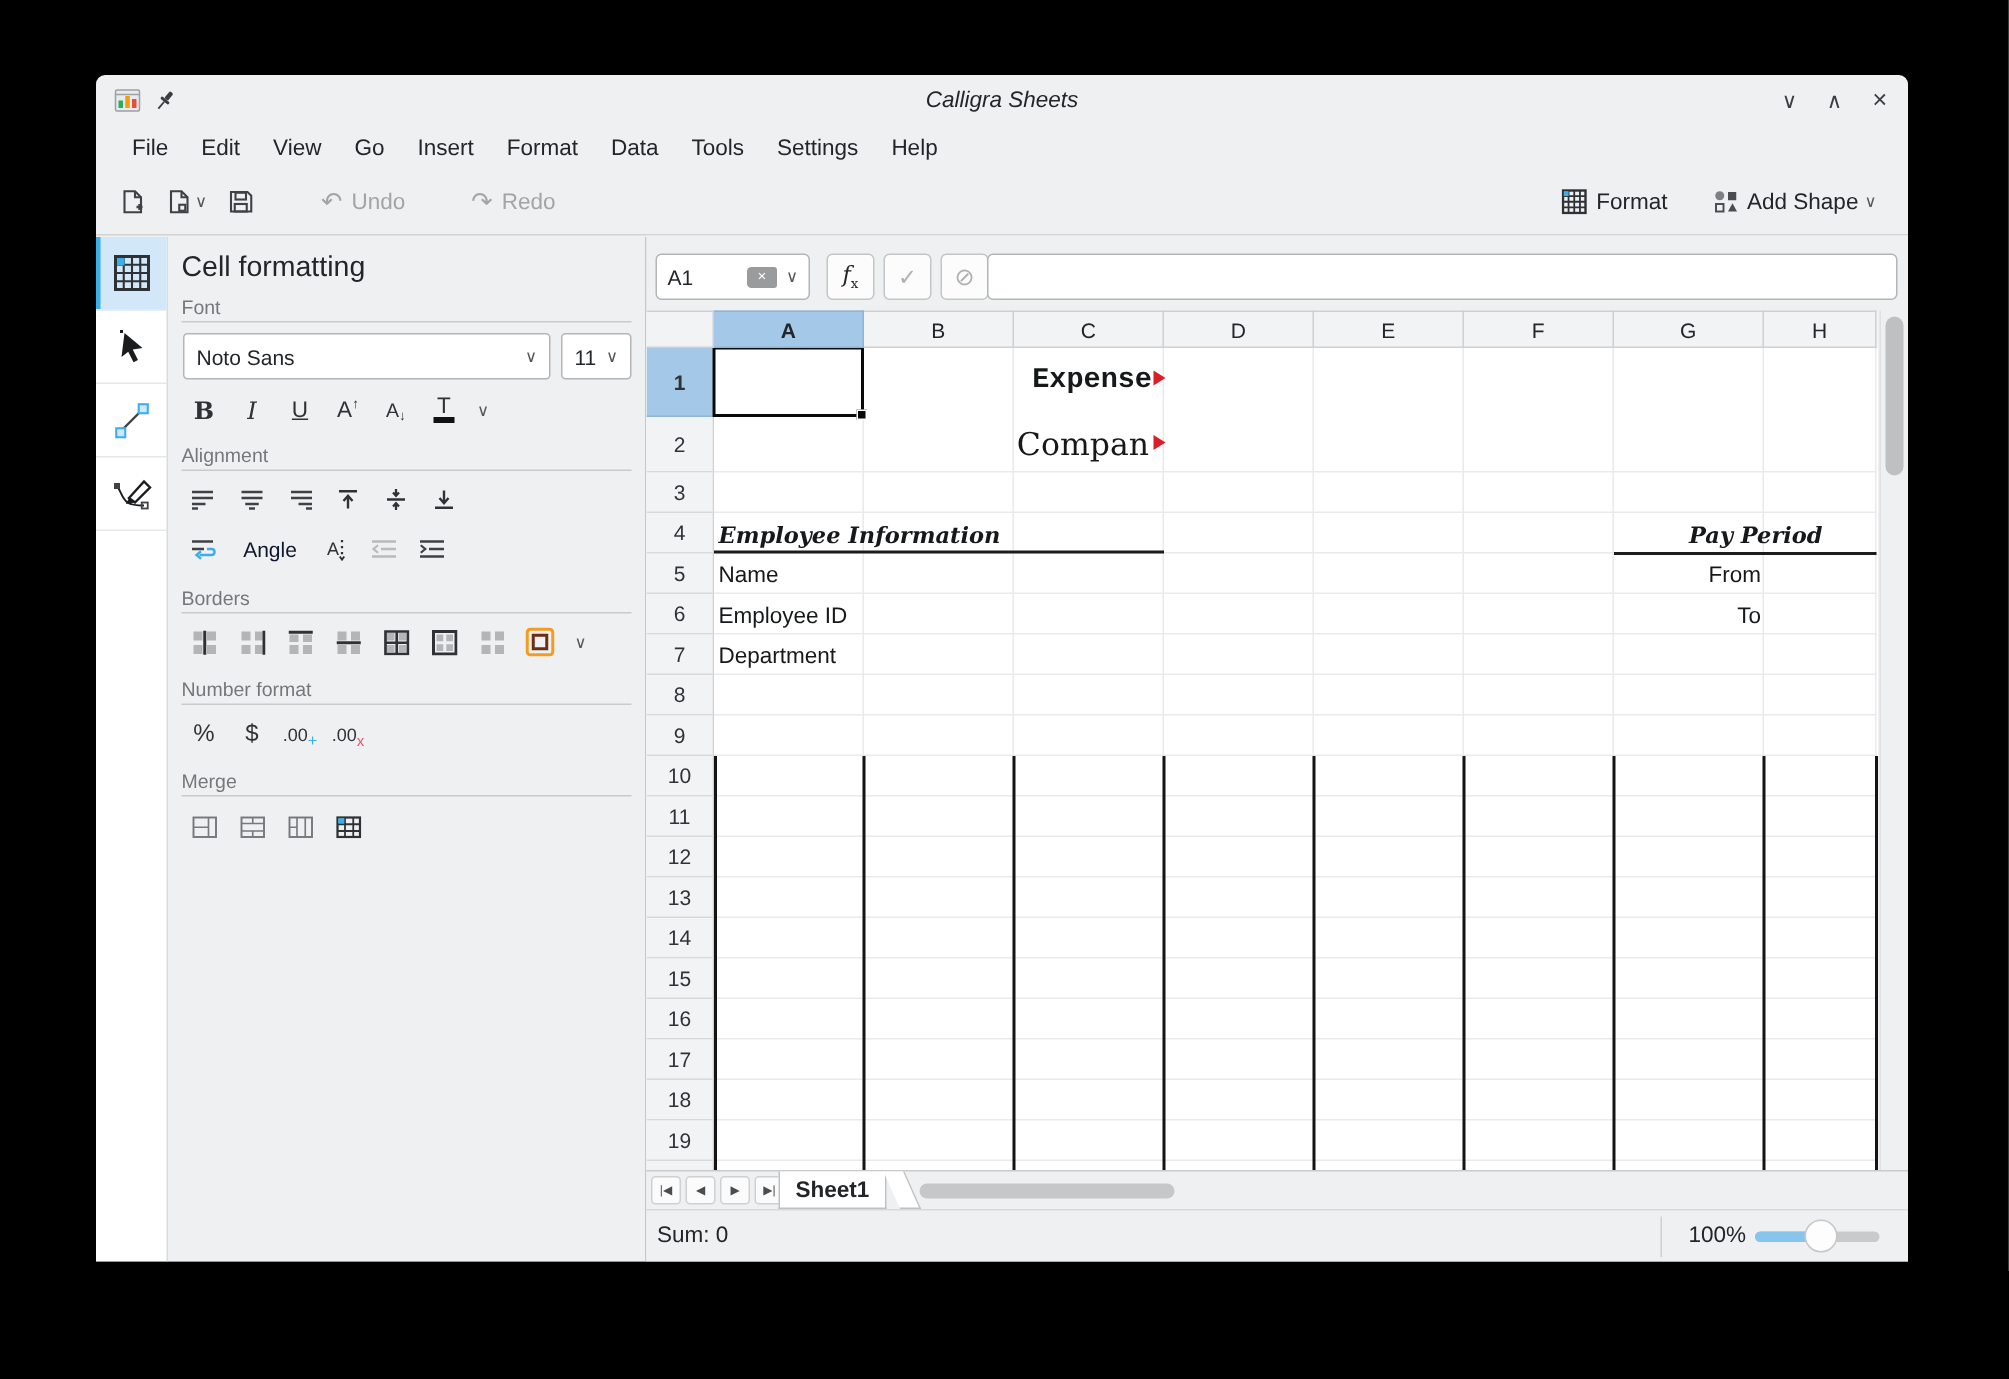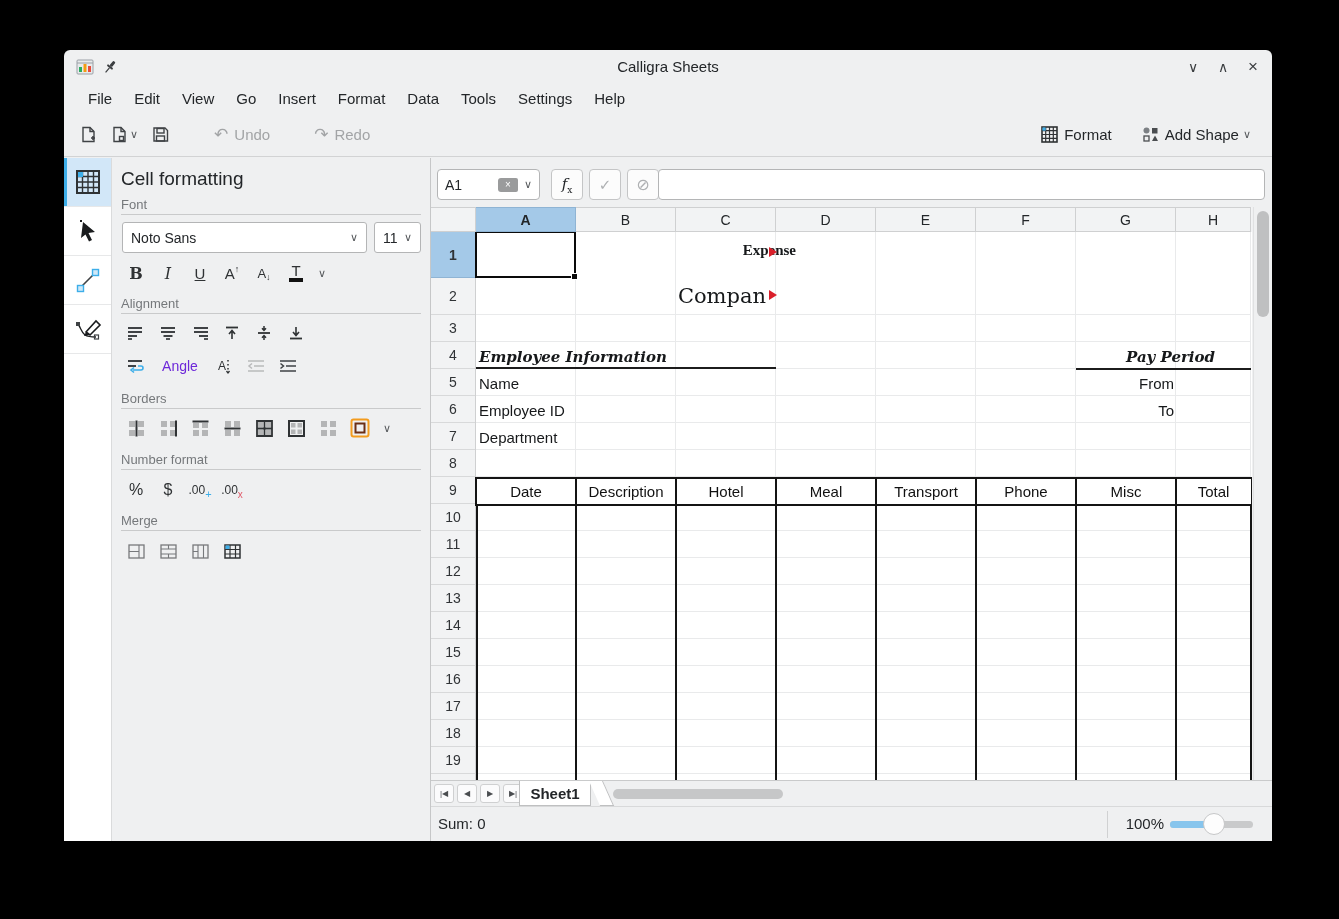--- a/index.html
+++ b/index.html
@@ -1,20 +1,20 @@
 <!DOCTYPE html>
 <html><head>
 <meta charset="utf-8">
 <style>
   * { margin:0; padding:0; box-sizing:border-box; }
   html,body { width:1339px; height:919px; background:#000; font-family:"Liberation Sans","DejaVu Sans",sans-serif; overflow:hidden; }
   .window { position:absolute; left:64px; top:50px; width:1208px; height:791px; background:#eff0f1; border-radius:6px 6px 0 0; overflow:hidden; color:#232629; }
 
   
-  .titlebar { position:absolute; left:0; top:0; width:100%; height:34px; }
+  .titlebar { position:absolute; left:0; top:0; width:100%; height:34px;font-style:italic; }
   .app-icon { position:absolute; left:12px; top:8px; width:18px; height:18px; }
   .pin-icon { position:absolute; left:38px; top:8px; width:16px; height:18px; }
   .win-title { position:absolute; left:0; right:0; top:0; height:34px; line-height:34px; text-align:center; font-size:15px; color:#232629; }
   .win-controls { position:absolute; right:8px; top:0; height:34px; display:flex; align-items:center; gap:8px; }
   .win-btn { width:22px; height:22px; display:flex; align-items:center; justify-content:center; color:#3b3e41; font-size:14px; cursor:default; }
 
   
   .menubar { position:absolute; left:0; top:34px; width:100%; height:29px; display:flex; align-items:center; padding-left:13px; gap:0; }
   .menu-item { padding:4px 11px; font-size:15px; color:#232629; border-radius:3px; }
 
@@ -67,21 +67,21 @@
   .rhdr { position:absolute; left:0; width:44px; display:flex; align-items:center; justify-content:center; font-size:14px; color:#303336; border-bottom:1px solid #d8d9da; background:#f2f3f4; }
   .rhdr.sel { background:#a4c9e8; font-weight:bold; border-color:#8fb4d4; }
   .cells { position:absolute; left:45px; top:0; width:776px; height:548px; background:#fff; }
   .gline-h { position:absolute; left:0; width:775px; height:1px; background:#e9eaeb; }
   .gline-v { position:absolute; top:0; width:1px; height:542px; background:#e9eaeb; }
 
   .sel-cell { position:absolute; left:-1px; top:-1px; width:101px; height:47px; border:2px solid #0a0a0a; background:transparent; }
   .sel-handle { position:absolute; right:-4px; bottom:-4px; width:7px; height:7px; background:#0a0a0a; border:1px solid #fff; }
 
   .cellTxt { position:absolute; white-space:nowrap; color:#16181a; }
-  .serif-b { font-family:Liberation Serif, serif; font-weight:bold; font-size:15px;margin-left:28px; }
+  .serif-b { font-family:Liberation Mono, monospace; font-weight:bold; font-size:19px; }
   .serif-r { font-family:"DejaVu Serif","Liberation Serif",serif; font-size:21px; }
   .serif-bi { font-family:"DejaVu Serif","Liberation Serif",serif; font-weight:bold; font-style:italic; font-size:15px; }
   .sans-cell { font-size:15px; }
   .ovf { position:absolute; width:0; height:0; border-left:8px solid #da1f2a; border-top:5px solid transparent; border-bottom:5px solid transparent; }
   .uline { position:absolute; height:2px; background:#1c1c1c; }
 
   .tblhead { position:absolute; left:-1px; top:245px; width:778px; height:29px; border:2px solid #141414; background:#fff; }
   .thcell { position:absolute; top:0; height:25px; display:flex; align-items:center; justify-content:center; font-size:15px; color:#111; }
   .thline { position:absolute; top:0; width:2px; height:25px; background:#141414; }
   .tline-v { position:absolute; top:272px; width:2px; height:276px; background:#141414; }
@@ -306,21 +306,21 @@
     </div>
 
     <div class="fmt-row" style="left:8px; top:196px;">
       <div class="fmt-btn">
             <svg width="18" height="16" viewBox="0 0 18 16">
               <path d="M1 3 h14 M1 8 h8" stroke="#3f4245" stroke-width="1.8"></path>
               <path d="M11 8 h3 q2 0 2 2 t-2 2 h-8" fill="none" stroke="#3daee9" stroke-width="1.6"></path>
               <path d="M7 9.5 L4 12 L7 14.5" fill="none" stroke="#3daee9" stroke-width="1.6"></path>
             </svg>
           </div>
-      <div style="width:56px; text-align:center; font-size:14px; color:#6d28d9;">Angle</div>
+      <div style="width:56px; text-align:center; font-size:14px; color:#0f172a;">Angle</div>
       <div class="fmt-btn">
             <svg width="16" height="18" viewBox="0 0 16 18">
               <text x="2" y="13" font-size="12" fill="#2f3234" font-family="sans-serif">A</text>
               <path d="M12 3 v2 M12 7 v2 M12 11 v2" stroke="#2f3234" stroke-width="1.5" stroke-dasharray="1.5 1.8"></path>
               <path d="M10.5 14 L12 16 L13.5 14" fill="none" stroke="#2f3234" stroke-width="1.3"></path>
             </svg>
           </div>
       <div class="fmt-btn">
             <svg width="18" height="14" viewBox="0 0 18 14">
               <path d="M1 2 h16 M7 7 h10 M1 12 h16" stroke="#b9babb" stroke-width="1.7"></path>
@@ -569,37 +569,20 @@
         <div class="uline" style="left:0; top:135px; width:300px;"></div>
         <div class="cellTxt serif-bi" style="left:602px; top:116px;margin-left:48px;">Pay Period</div>
         <div class="uline" style="left:600px; top:136px; width:175px;"></div>
 
         <div class="cellTxt sans-cell" style="left:3px; top:143px;">Name</div>
         <div class="cellTxt sans-cell" style="left:3px; top:170px;">Employee ID</div>
         <div class="cellTxt sans-cell" style="left:3px; top:197px;">Department</div>
         <div class="cellTxt sans-cell" style="left:550px; top:143px; width:148px; text-align:right;">From</div>
         <div class="cellTxt sans-cell" style="left:550px; top:170px; width:148px; text-align:right;">To</div>
 
-        <div class="tblhead" id="tblhead">
-            <div class="thcell" style="left: 0px; width: 98px;">Date</div>
-            <div class="thline" style="left: 98px;"></div>
-            <div class="thcell" style="left: 100px; width: 98px;">Description</div>
-            <div class="thline" style="left: 198px;"></div>
-            <div class="thcell" style="left: 200px; width: 98px;">Hotel</div>
-            <div class="thline" style="left: 298px;"></div>
-            <div class="thcell" style="left: 300px; width: 98px;">Meal</div>
-            <div class="thline" style="left: 398px;"></div>
-            <div class="thcell" style="left: 400px; width: 98px;">Transport</div>
-            <div class="thline" style="left: 498px;"></div>
-            <div class="thcell" style="left: 500px; width: 98px;">Phone</div>
-            <div class="thline" style="left: 598px;"></div>
-            <div class="thcell" style="left: 600px; width: 98px;">Misc</div>
-            <div class="thline" style="left: 698px;"></div>
-            <div class="thcell" style="left: 700px; width: 73px;">Total</div>
-          </div>
         <div id="tbllines">
             <div class="tline-v" style="left: 0px;"></div>
             <div class="tline-v" style="left: 99px;"></div>
             <div class="tline-v" style="left: 199px;"></div>
             <div class="tline-v" style="left: 299px;"></div>
             <div class="tline-v" style="left: 399px;"></div>
             <div class="tline-v" style="left: 499px;"></div>
             <div class="tline-v" style="left: 599px;"></div>
             <div class="tline-v" style="left: 699px;"></div>
             <div class="tline-v" style="left: 774px;"></div>

